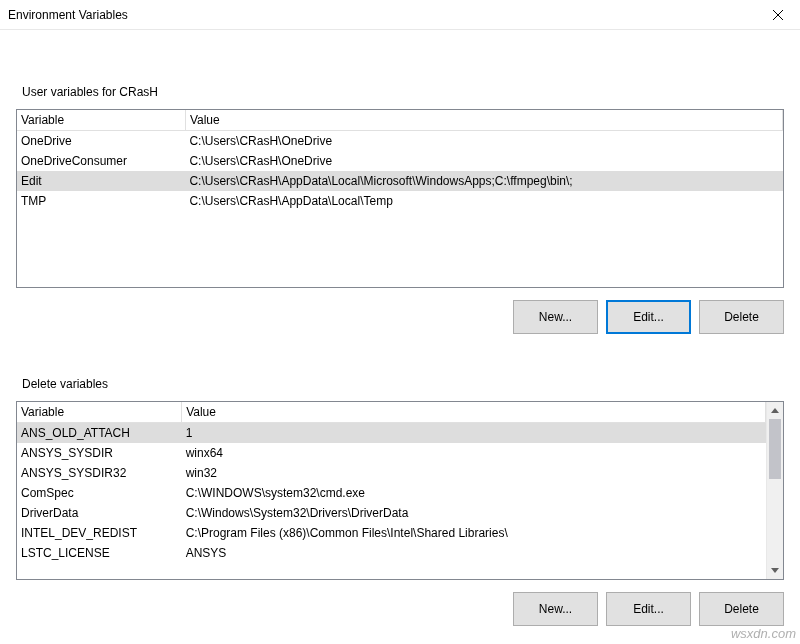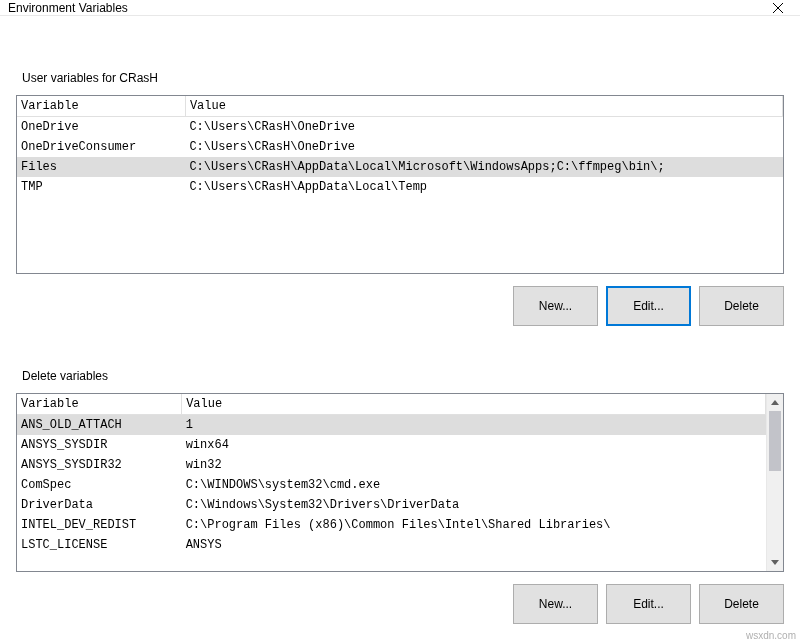--- a/index.html
+++ b/index.html
@@ -6,21 +6,21 @@
     body {
       font-family: "Segoe UI", Tahoma, sans-serif;
       font-size: 12px;
       background: #fff;
       width: 800px;
       height: 644px;
       overflow: hidden;
       color: #000;
     }
     .titlebar {
-      height: 16px;
+      height: 30px;
       display: flex;
       align-items: center;
       padding-left: 8px;
       border-bottom: 1px solid #e8e8e8;
     }
     .titlebar-title { font-size: 12px; }
     .titlebar-close {
       margin-left: auto;
       width: 45px;
       height: 30px;
@@ -41,21 +41,20 @@
     }
     .group-inner {
       padding: 0 0 0 0;
     }
     .table-wrap {
       border: 1px solid #828790;
       background: #fff;
       height: 179px;
       overflow: hidden;
       position: relative;
-      font-family: Liberation Mono, monospace;
     }
     .table-wrap.tw-system { height: 179px; }
     .table {
       width: 100%;
       border-collapse: collapse;
       table-layout: fixed;
     }
     .table th, .table td {
       text-align: left;
       padding: 3px 6px 3px 4px;
@@ -93,42 +92,43 @@
       background:#c2c3c9;
     }
     .btn-row {
       display: flex;
       justify-content: flex-end;
       gap: 8px;
       margin-top: 12px;
     }
     .btn {
       min-width: 85px;
-      height: 40px;
+      height: 34px;
       font-size: 12px;
       background: #e1e1e1;
       border: 1px solid #adadad;
       cursor: pointer;
       font-family: inherit;
     }
     .btn.highlight {
       border: 2px solid #0078d7;
       background: #e1e1e1;
     }
     .footer {
       display:flex;
       gap:16px;
       padding: 10px 32px 12px;
     }
     .watermark {
       position: fixed;
       bottom: 3px;
       right: 4px;
-      font-size: 10px;
+      font-size: 13px;
       color: #b0b0b0;
+      font-style: italic;
     }
   </style>
 </head>
 <body>
 
 <div class="titlebar">
   <span class="titlebar-title">Environment Variables</span>
   <div class="titlebar-close">
     <svg viewBox="0 0 10 10">
         <line x1="0" y1="0" x2="10" y2="10" stroke="#000" stroke-width="1"></line>
@@ -157,21 +157,21 @@
           <tbody id="user-tbody">
               <tr>
                 <td>OneDrive</td>
                 <td>C:\Users\CRasH\OneDrive</td>
               </tr>
               <tr>
                 <td>OneDriveConsumer</td>
                 <td>C:\Users\CRasH\OneDrive</td>
               </tr>
               <tr class="row-selected">
-                <td>Files</td>
+                <td>Edit</td>
                 <td>C:\Users\CRasH\AppData\Local\Microsoft\WindowsApps;C:\ffmpeg\bin\;</td>
               </tr>
               <tr>
                 <td>TMP</td>
                 <td>C:\Users\CRasH\AppData\Local\Temp</td>
               </tr>
             </tbody>
         </table>
       </div>
       <div class="btn-row">

